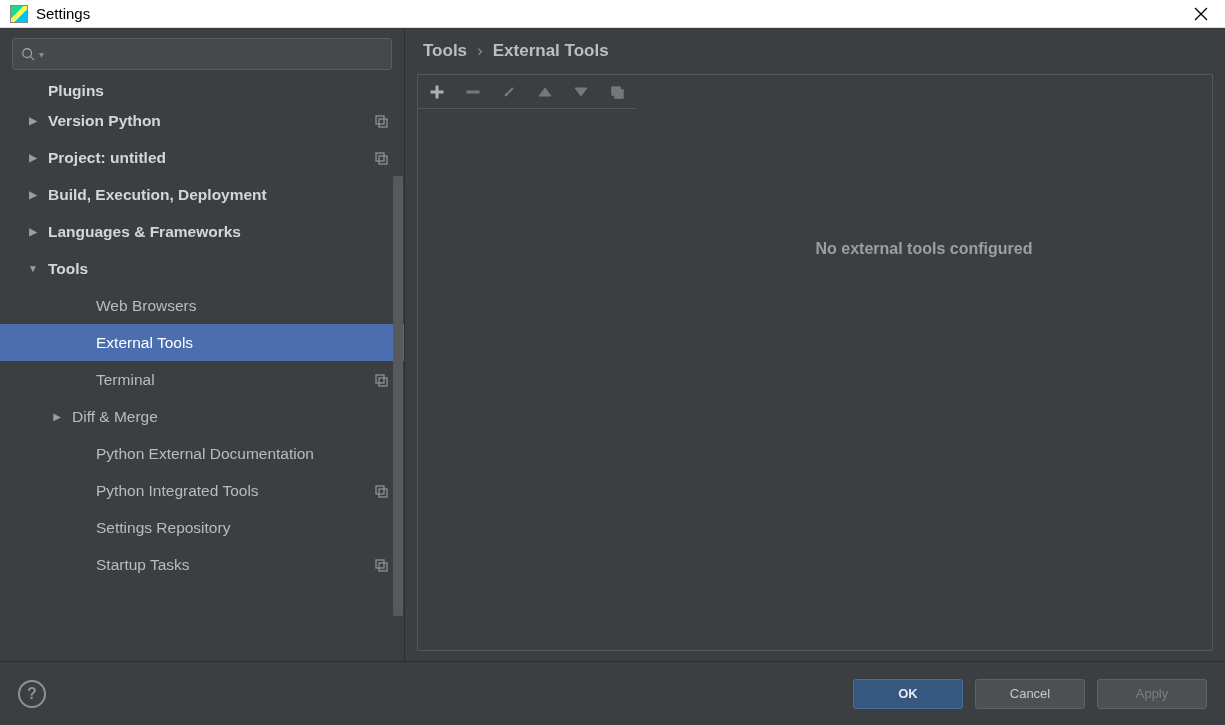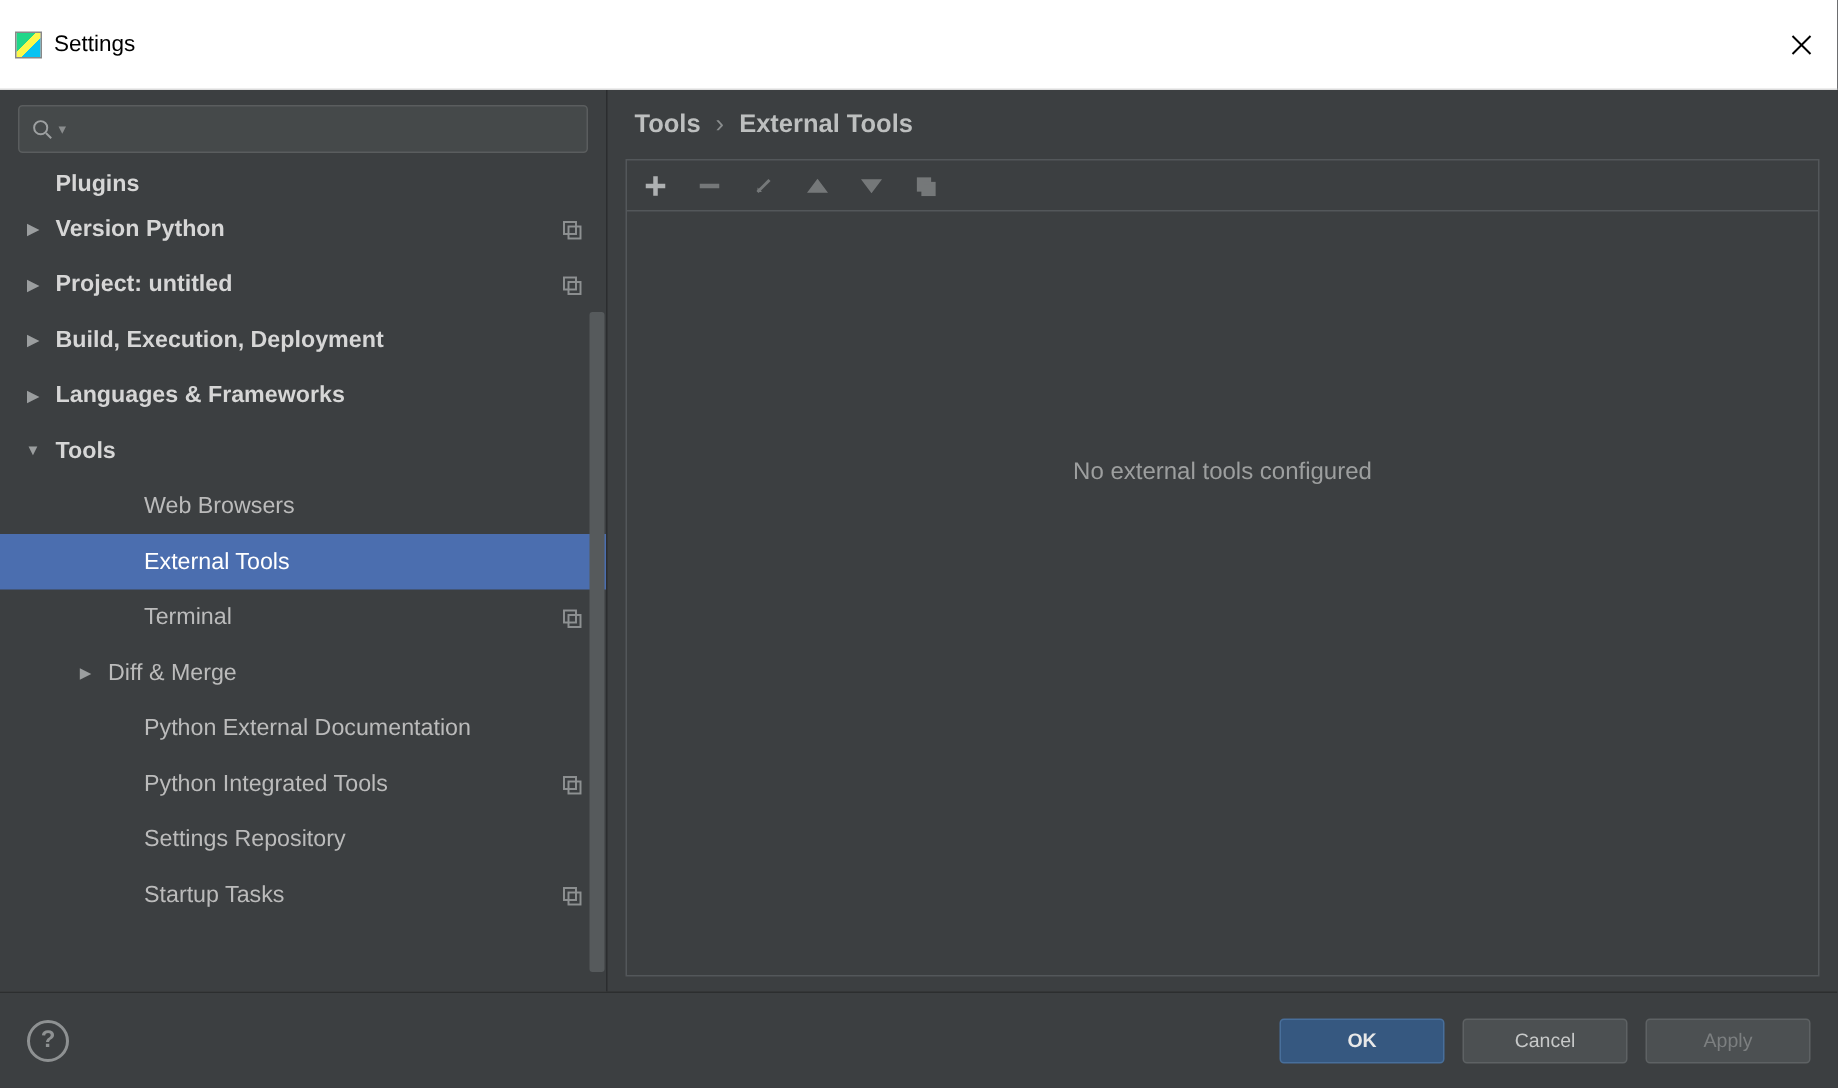--- a/index.html
+++ b/index.html
@@ -7,21 +7,21 @@
     width: 1225px;
     height: 725px;
     font-family: "Segoe UI", Arial, sans-serif;
     background: #3c3f41;
     overflow: hidden;
     display: flex;
     flex-direction: column;
   }
   
   .titlebar {
-    height: 60px;
+    height: 28px;
     background: #ffffff;
     display: flex;
     align-items: center;
     padding: 0 10px;
     border-bottom: 1px solid #dcdcdc;
   }
   .app-icon {
     width: 18px; height:18px;
     margin-right: 8px;
     display: inline-block;
@@ -88,21 +88,21 @@
     top:100px;
     width:10px;
     height:440px;
     background:#565a5c;
     border-radius:2px;
   }
   .item {
     height:37px;
     display:flex;
     align-items:center;
-    padding-left:13px;
+    padding-left:24px;
     padding-right:16px;
     color:#bbbbbb;
     font-size:15.5px;
     cursor:pointer;
     position:relative;
   }
   .item.bold { font-weight:600; color:#d6d6d6; }
   .item .arrow {
     width:18px;
     display:inline-flex;
@@ -143,23 +143,24 @@
     color:#bdbfbf;
     font-size:17px;
     font-weight:600;
   }
   .breadcrumb .sep { margin:0 10px; color:#8a8d8e; font-weight:400;}
   .panel {
     margin:0 12px 10px 12px;
     border:1px solid #53575a;
     flex:1;
     display:flex;
-    flex-direction:column;
+    flex-direction:row;
     background:#3c3f41;
     min-height:0;
+    font-weight:bold;
   }
   .toolbar {
     height:34px;
     border-bottom:1px solid #53575a;
     display:flex;
     align-items:center;
     padding:0 8px;
     gap:14px;
     color:#8e9192;
   }

